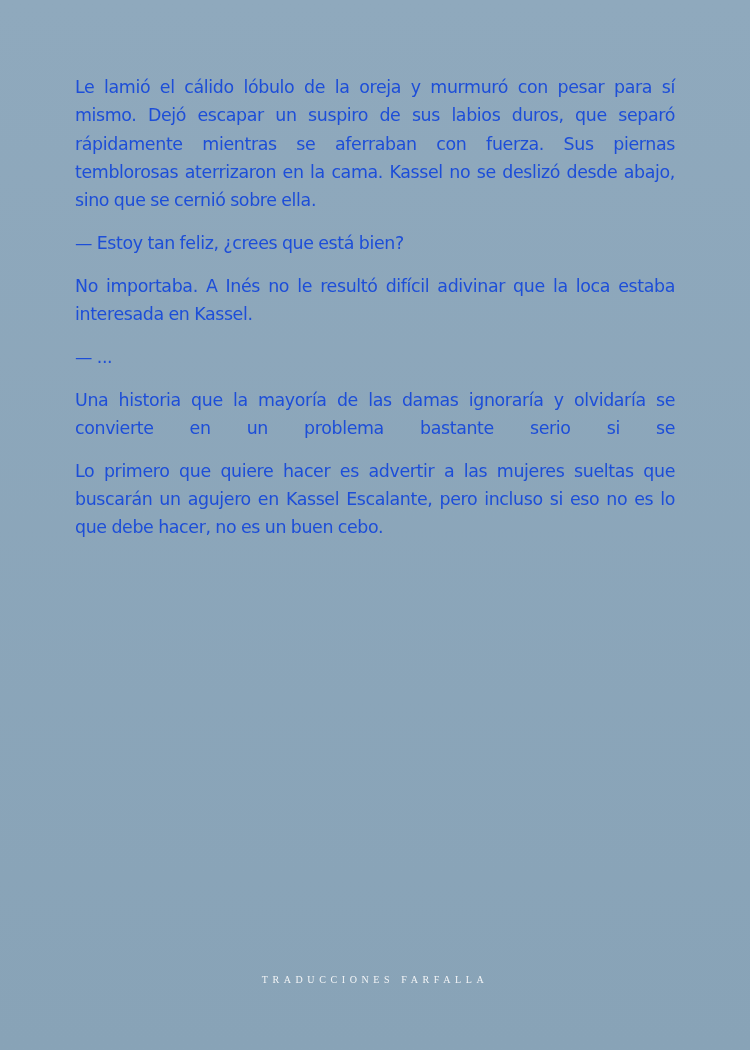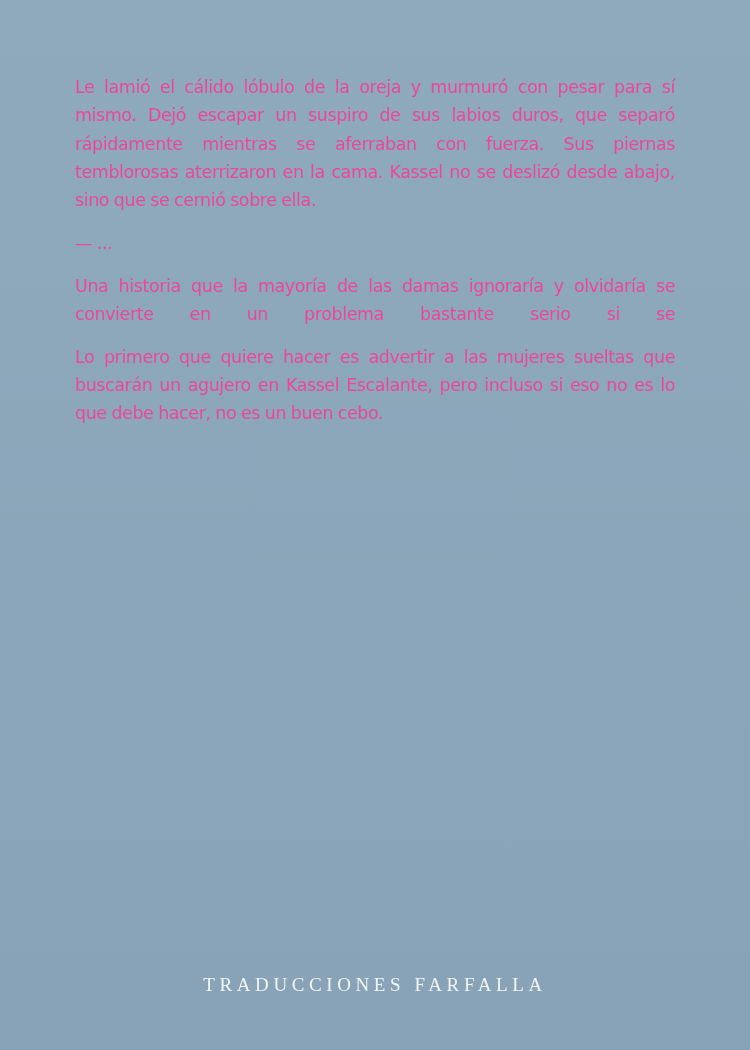--- a/index.html
+++ b/index.html
@@ -11,47 +11,49 @@
     height: 1050px;
     background: linear-gradient(180deg, #8fa9bd 0%, #88a3b7 100%);
     overflow: hidden;
     position: relative;
   }
   .page {
     position: absolute;
     left: 75px;
     top: 73px;
     width: 600px;
-    color: #ec4899;
+    color: #1d4ed8;
     font-family: "DejaVu Sans", sans-serif;
     font-size: 17.4px;
     line-height: 28.3px;
     letter-spacing: -0.35px;
     word-spacing: -0.5px;
   }
   .page p {
     margin: 0 0 14.5px 0;
     text-align: justify;
     text-align-last: left;
   }
   .footer {
     position: absolute;
     left: 0;
     width: 750px;
     top: 974px;
     text-align: center;
     color: #f2f4f6;
     font-family: "Liberation Serif", serif;
-    font-size: 19px;
+    font-size: 10px;
     letter-spacing: 4.6px;
   }
 </style>
 </head>
 <body>
 
 <main class="page">
   <p>Le lamió el cálido lóbulo de la oreja y murmuró con pesar para sí mismo. Dejó escapar un suspiro de sus labios duros, que separó rápidamente mientras se aferraban con fuerza. Sus piernas temblorosas aterrizaron en la cama. Kassel no se deslizó desde abajo, sino que se cernió sobre ella.</p>
+  <p>— Estoy tan feliz, ¿crees que está bien?</p>
+  <p>No importaba. A Inés no le resultó difícil adivinar que la loca estaba interesada en Kassel.</p>
   <p>— ...</p>
   <p style="text-align-last: justify;">Una historia que la mayoría de las damas ignoraría y olvidaría se convierte en un problema bastante serio si se</p>
   <p>Lo primero que quiere hacer es advertir a las mujeres sueltas que buscarán un agujero en Kassel Escalante, pero incluso si eso no es lo que debe hacer, no es un buen cebo.</p>
 </main>
 
 <footer class="footer">TRADUCCIONES FARFALLA</footer>
 
 </body></html>

